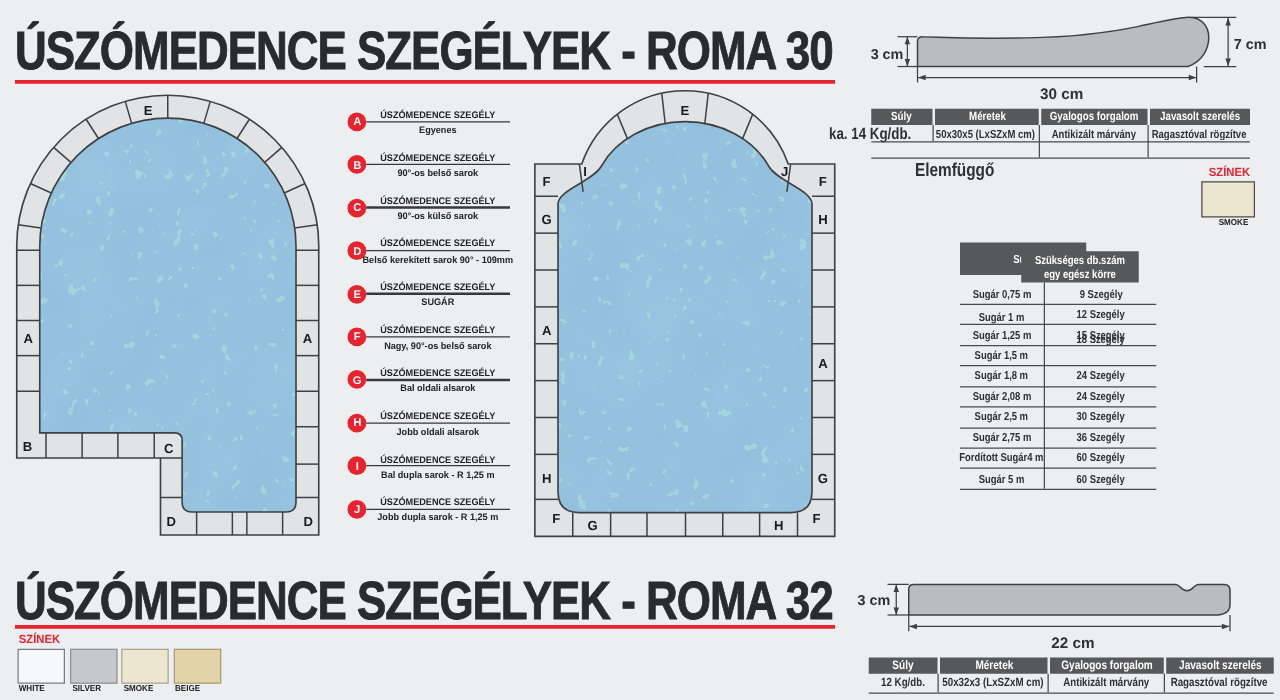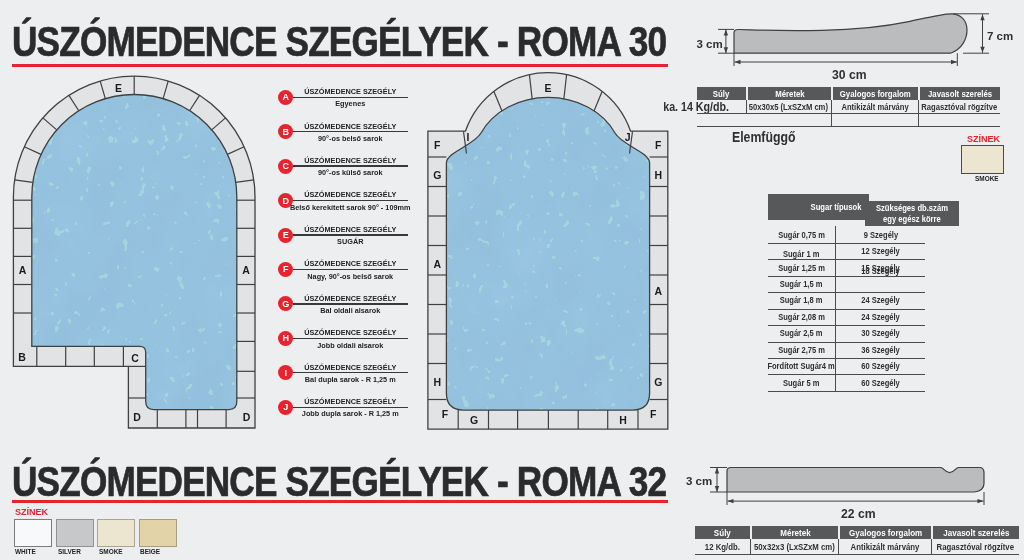--- a/index.html
+++ b/index.html
@@ -126,21 +126,21 @@
 <div class="abs" style="left:696.5px;top:126.1px;width:303.3px;height:1px;background:#4a4b4d;"></div>
 <div class="abs" style="left:746.4px;top:100.3px;width:1px;height:12.8px;background:#4a4b4d;"></div>
 <div class="abs" style="left:830.9px;top:100.3px;width:1px;height:25.8px;background:#4a4b4d;"></div>
 <div class="abs" style="left:918.3px;top:100.3px;width:1px;height:25.8px;background:#4a4b4d;"></div>
 </div>
 
 <div id="table2">
 <div class="hdrcell" style="left:767.9px;top:194px;width:65.2px;height:25.7px;font-size:9.3px;padding-left:36px;">
       <span class="cx">Sugar típusok</span>
     </div>
-<div class="hdrcell" style="left:865px;top:200.7px;width:94px;height:25.7px;font-size:9.3px;line-height:1.15;">
+<div class="hdrcell" style="left:817px;top:200.7px;width:94px;height:25.7px;font-size:9.3px;line-height:1.15;">
       <span class="cx">Szükséges db.szám<br>egy egész körre</span>
     </div>
 <div class="cell" style="left:767.9px;top:226.4px;width:67.2px;height:16.45px;font-size:9.2px;">
       <span class="cx">Sugár 0,75 m</span>
     </div>
 <div class="cell" style="left:836.1px;top:226.4px;width:89.1px;height:16.45px;font-size:9.2px;">
       <span class="cx">9 Szegély</span>
     </div>
 <div class="abs" style="left:767.9px;top:242.8px;width:157.3px;height:1px;background:#4a4b4d;"></div>
 <div class="cell" style="left:767.9px;top:242.8px;width:67.2px;height:16.45px;font-size:9.2px;align-items:flex-end;">

